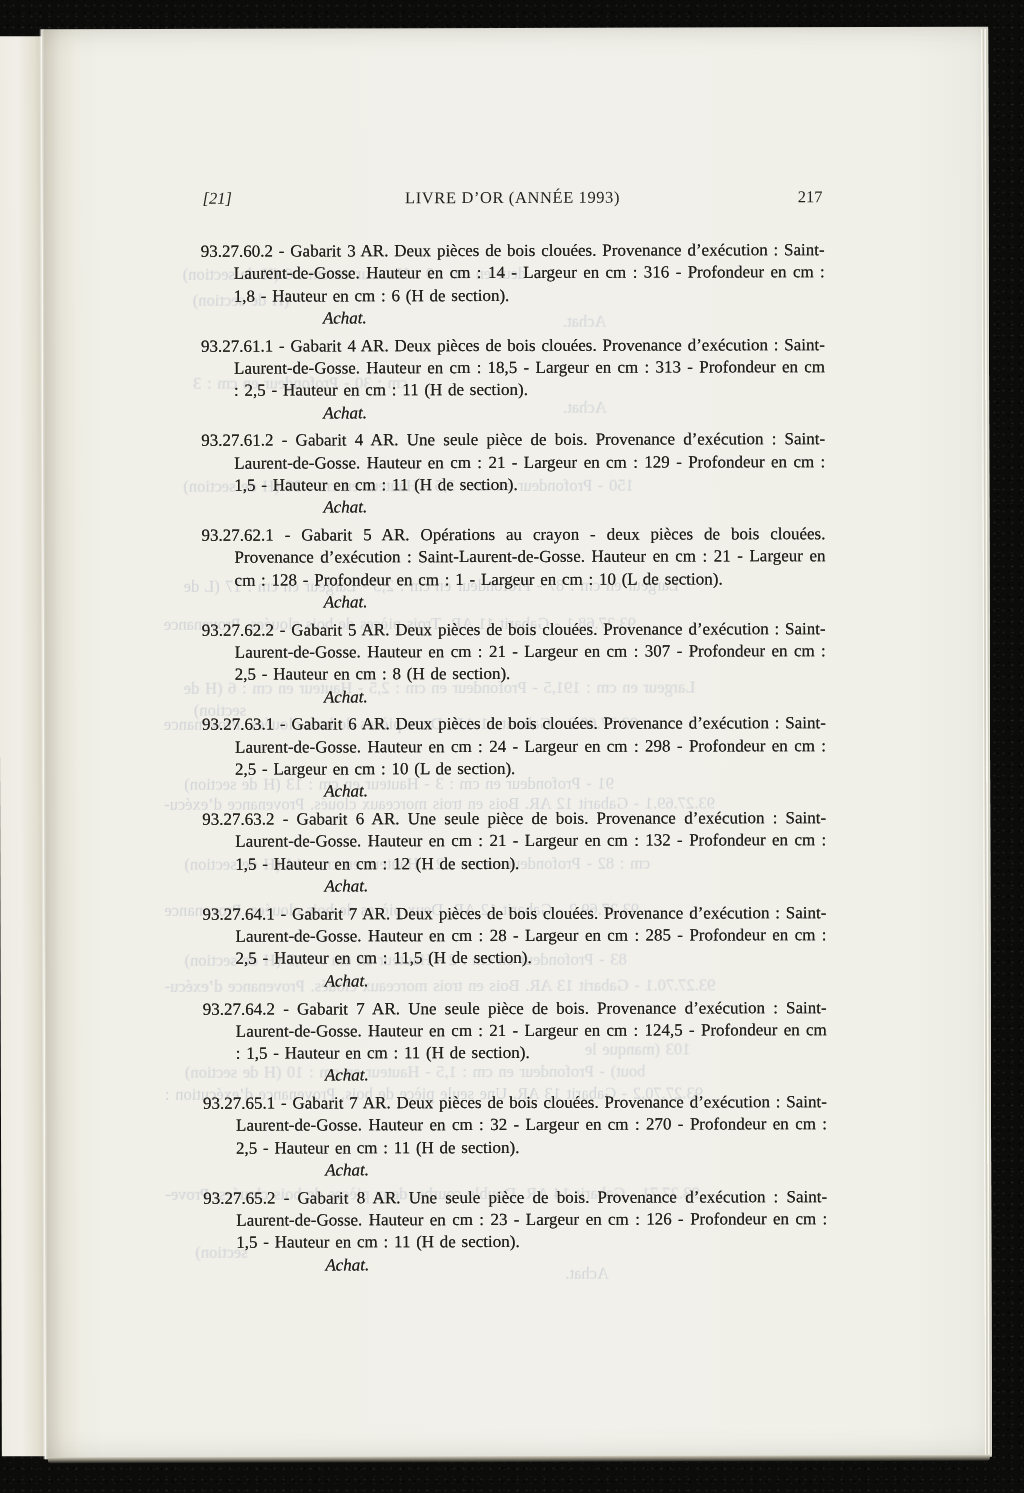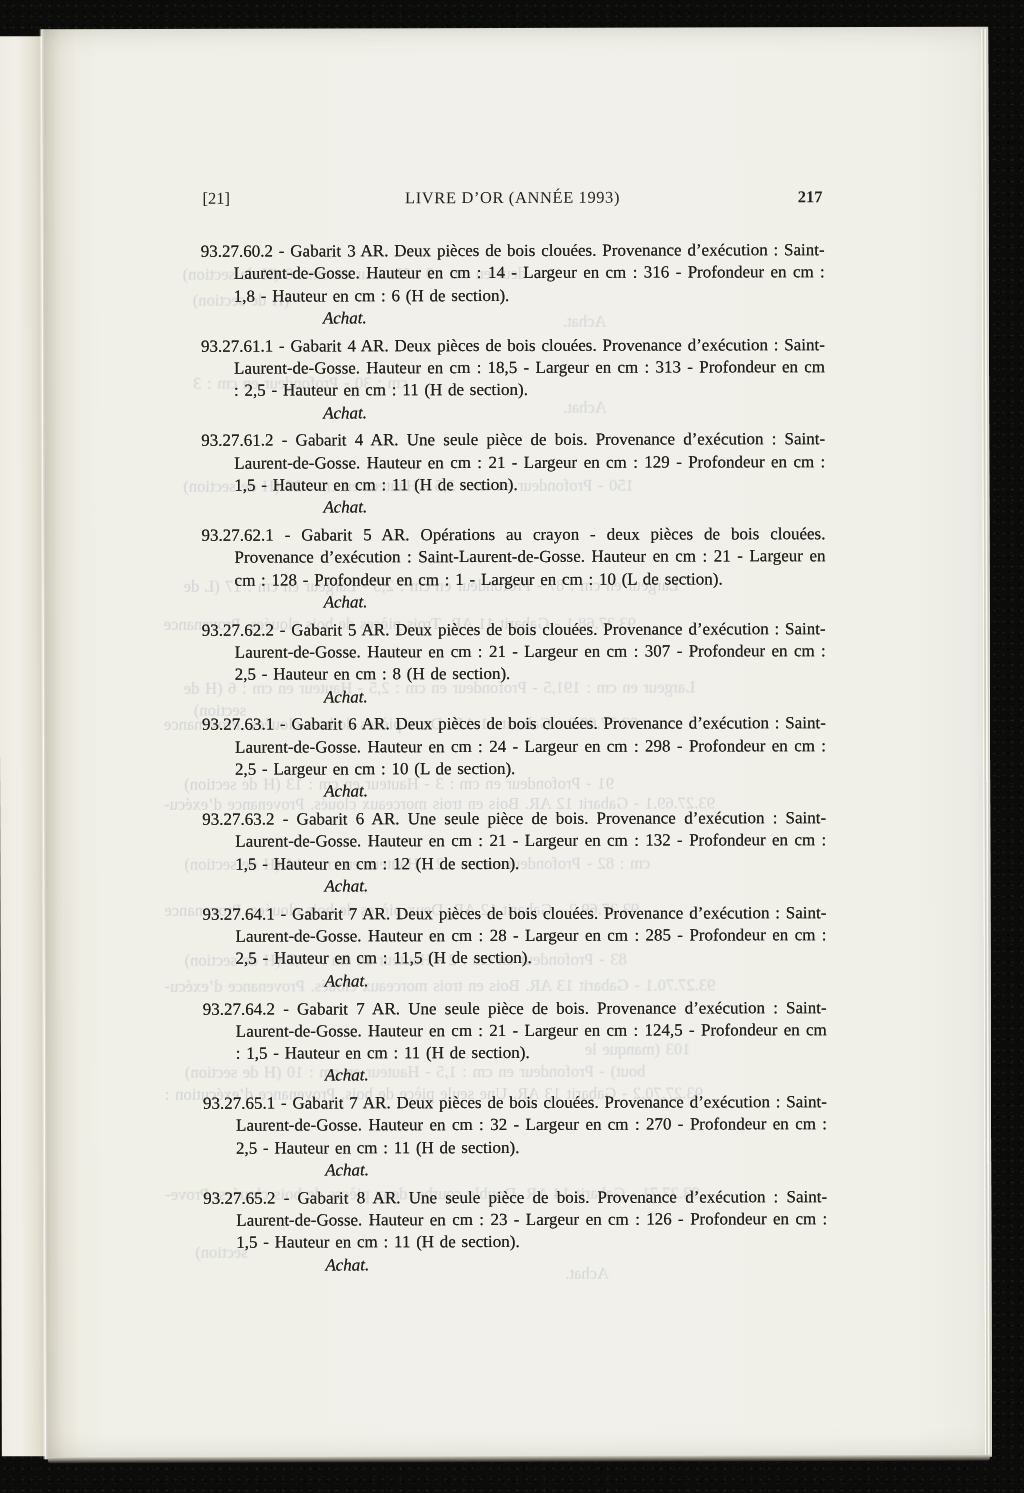--- a/index.html
+++ b/index.html
@@ -54,26 +54,26 @@
   .page-bottom-edge {
     position: absolute; left: 2px; bottom: -4px; width: calc(100% - 4px); height: 6px;
     background: linear-gradient(180deg, #d8d5c7, #7a776a 55%, #23221e);
     border-radius: 0 0 3px 3px;
   }
   
   .page-header {
     position: absolute; left: 158px; top: 160px; width: 624px; height: 24px;
     color: #24221e; font-size: 16.5px;
   }
-  .page-header .bracket { position: absolute; left: 2px; top: 0; }
+  .page-header .bracket { position: absolute; left: 2px; top: 0; font-style: italic; }
   .page-header .running-title {
     position: absolute; left: 0; right: 0; top: 0;
     text-align: center; letter-spacing: 0.6px;
   }
-  .page-header .pageno { position: absolute; right: 2px; top: 0; font-weight: bold; }
+  .page-header .pageno { position: absolute; right: 2px; top: 0; }
 
   .entries {
     position: absolute; left: 158px; top: 212px; width: 624px;
     color: #221f1b; font-size: 17px; line-height: 22.3px;
     text-shadow: 0 0 0.45px rgba(34,31,27,0.85);
   }
   .entry { margin: 0 0 5.5px 0; }
   .entry .main {
     margin: 0; text-align: justify;
     padding-left: 33px; text-indent: -33px;

